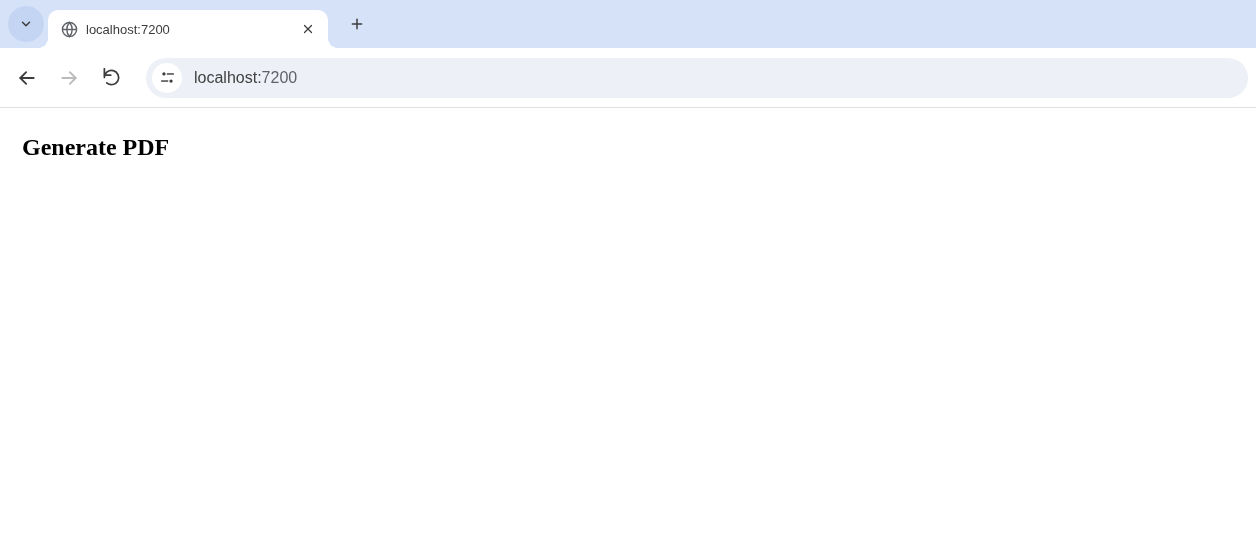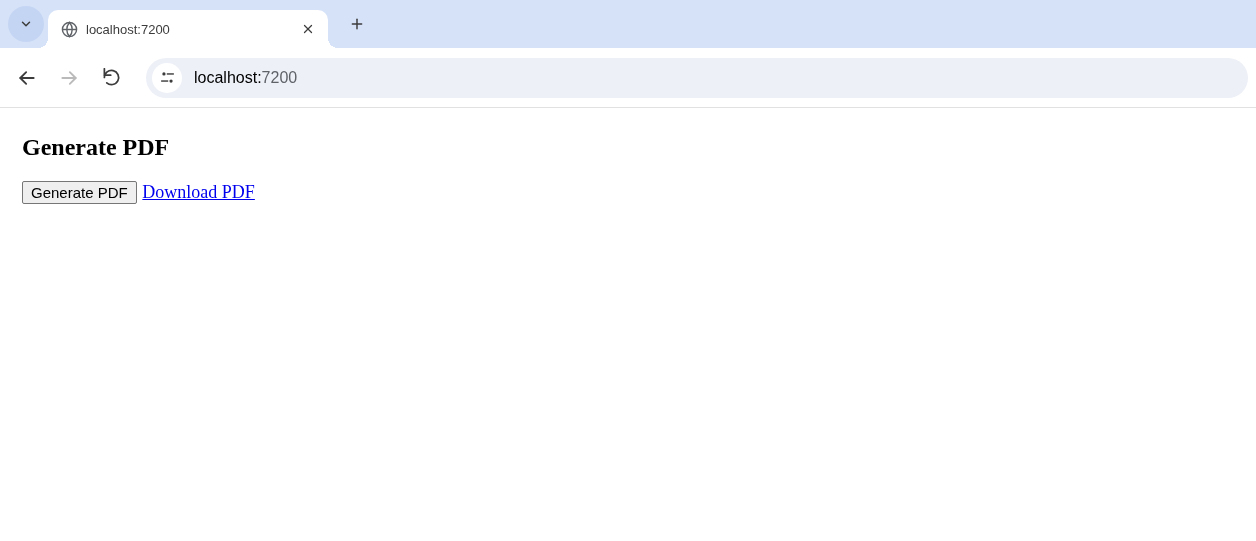--- a/index.html
+++ b/index.html
@@ -115,21 +115,21 @@
       border-radius: 50%;
       background: #fff;
       display: flex; align-items: center; justify-content: center;
       margin-right: 12px;
     }
     .url-text {
       font-size: 16px;
       color: #5f6368;
       font-family: Arial, sans-serif;
     }
-    .url-text .host { color: #000000; }
+    .url-text .host { color: #404040; }
     .page-content {
       padding: 18px 22px;
     }
     .page-content h2 {
       font-family: "Times New Roman", serif;
       font-size: 24px;
       font-weight: bold;
       margin: 8px 0 20px 0;
       color: #000;
     }
@@ -212,17 +212,13 @@
         </svg>
     </span>
     <span class="url-text">
       <span class="host">localhost:</span><span>7200</span>
     </span>
   </div>
 </div>
 
 <div class="page-content">
   <h2>Generate PDF</h2>
-  <div>
-    <button class="gen-button">Generate PDF</button>
-    <a href="#" class="dl-link">Download PDF</a>
-  </div>
 </div>
 
 </body></html>

